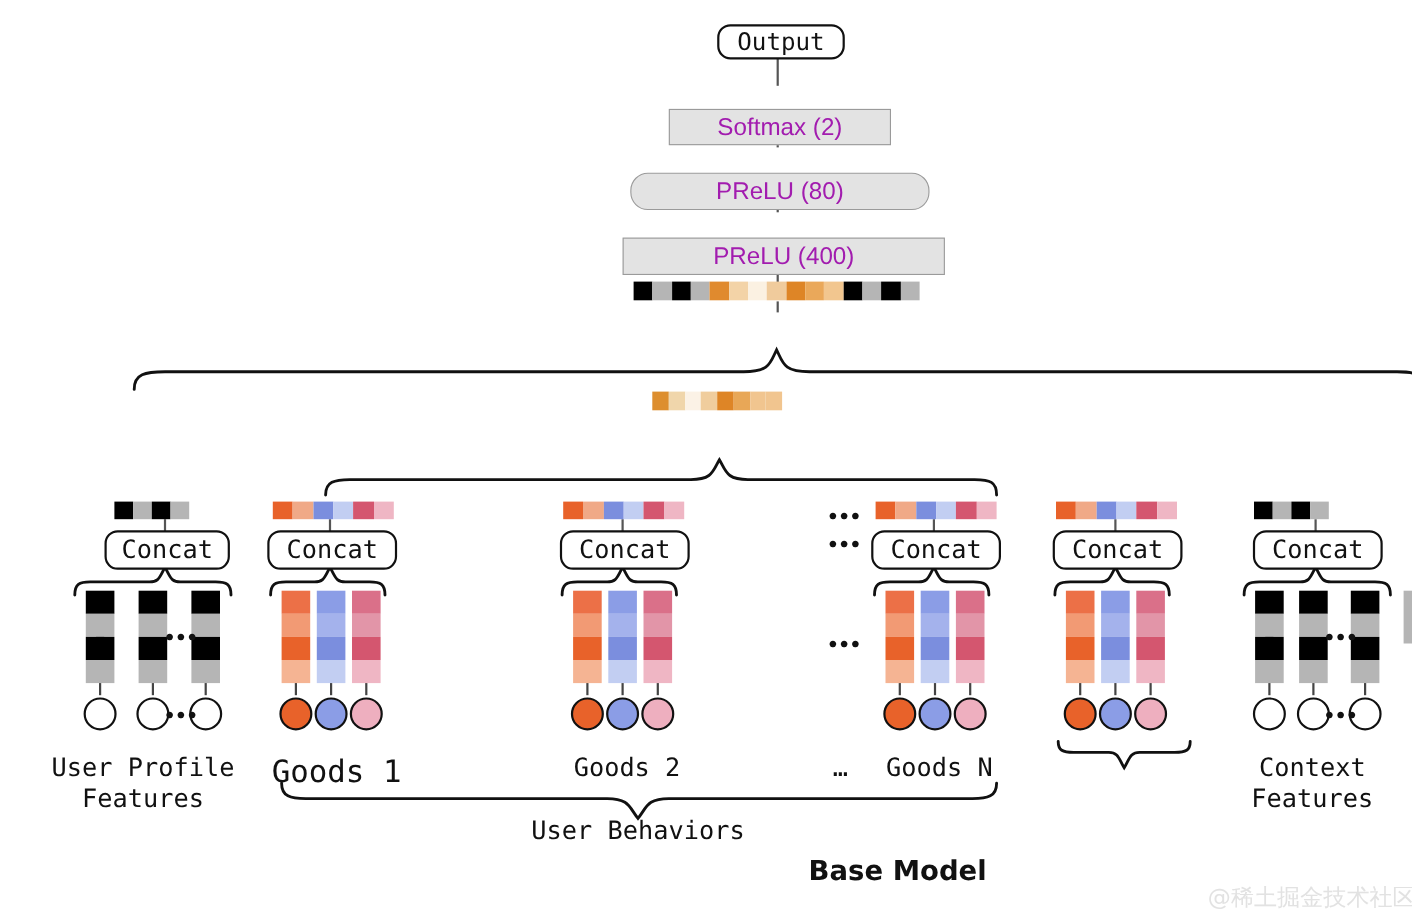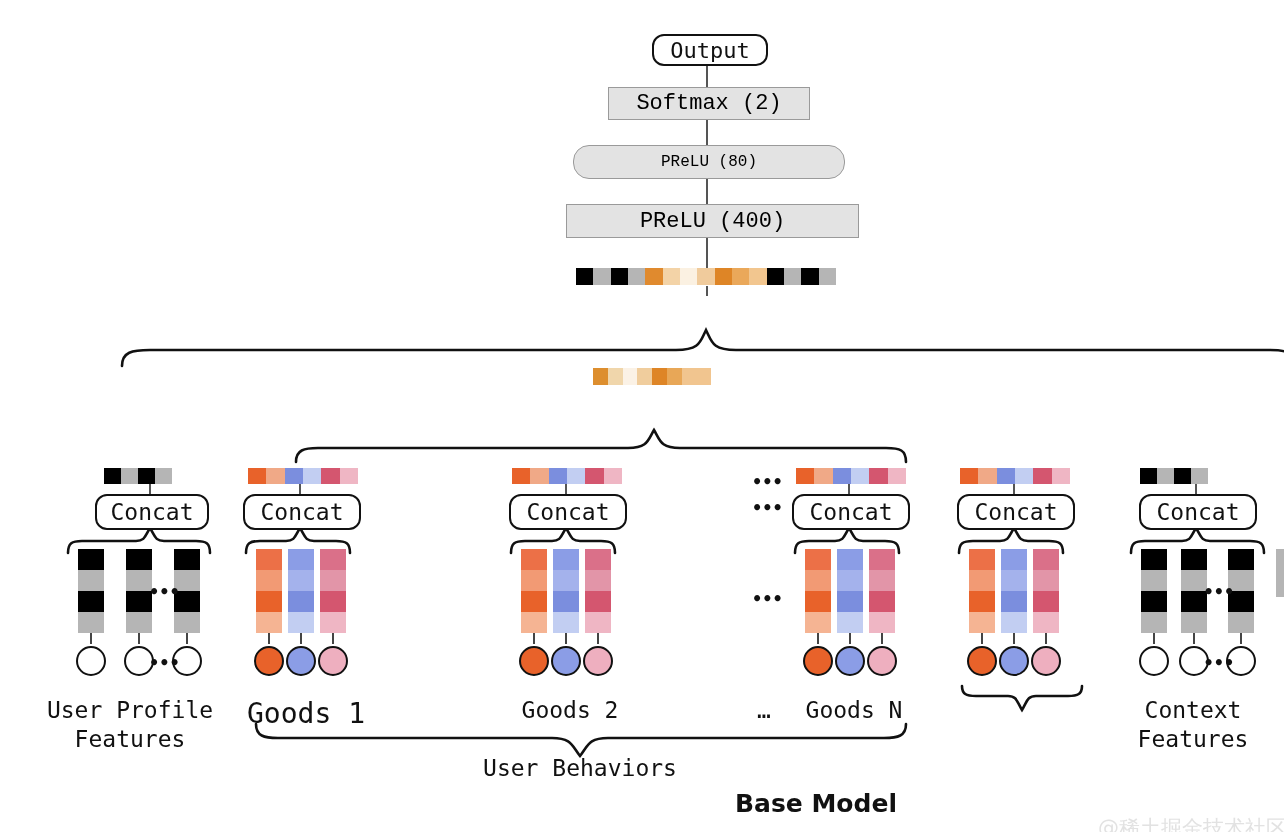--- a/index.html
+++ b/index.html
@@ -1,21 +1,21 @@
 <!DOCTYPE html>
 <html><head>
 <meta charset="utf-8">
 <style>
   html,body{margin:0;padding:0;}
   body{
     width:1284px;height:832px;background:#ffffff;
     font-family:"DejaVu Sans Mono", monospace;
     overflow:hidden;position:relative;
   }
-  #stage{position:absolute;left:0;top:16px;width:1284px;height:696px;}
+  #stage{position:absolute;left:0;top:4px;width:1284px;height:696px;}
 
   
   .abs{position:absolute;}
 
   
   .pill{
     position:absolute;
     border:2px solid #111;
     border-radius:12px;
     background:#ffffff;
@@ -24,24 +24,25 @@
     color:#111;
     white-space:nowrap;
     z-index:6;
   }
   
   .layer{
     position:absolute;
     border:1px solid #9a9a9a;
     background:#e3e3e3;
     display:flex;align-items:center;justify-content:center;
-    font-family:Liberation Mono, monospace;
-    color:#000000;
+    font-family:Liberation Sans, sans-serif;
+    color:#a21caf;
     white-space:nowrap;
     z-index:6;
+    margin-top:24px;
   }
 
   
   .vline{position:absolute;width:2px;background:#555;z-index:1;}
 
   
   .hstrip{position:absolute;display:flex;z-index:4;}
   .hstrip .cell{height:100%;}
 
   
@@ -84,21 +85,21 @@
   <div class="vline abs" style="left:706px;top:44px;height:30px;"></div>
   <div class="vline abs" style="left:706px;top:100px;height:30px;"></div>
   <div class="vline abs" style="left:706px;top:159px;height:30px;"></div>
   <div class="vline abs" style="left:706px;top:218px;height:42px;"></div>
   <div class="vline abs" style="left:706px;top:270px;height:10px;"></div>
 
   <div class="pill" style="left:652px;top:18px;width:112px;height:28px;font-size:22px;">Output</div>
 
   <div class="layer" style="left:608px;top:71px;width:200px;height:31px;font-size:22px;">Softmax (2)</div>
 
-  <div class="layer" style="left:573px;top:129px;width:270px;height:32px;font-size:16px;border-radius:16px;">PReLU (80)</div>
+  <div class="layer" style="left:573px;top:129px;width:270px;height:32px;font-size:22px;border-radius:16px;">PReLU (80)</div>
 
   <div class="layer" style="left:566px;top:188px;width:291px;height:32px;font-size:22px;">PReLU (400)</div>
 
   <div class="hstrip" id="flatten-bar" style="left:576px;top:252px;width:260px;height:17px;">
       <div class="cell" style="background: rgb(0, 0, 0); width: 6.66667%;"></div>
       <div class="cell" style="background: rgb(181, 181, 181); width: 6.66667%;"></div>
       <div class="cell" style="background: rgb(0, 0, 0); width: 6.66667%;"></div>
       <div class="cell" style="background: rgb(181, 181, 181); width: 6.66667%;"></div>
       <div class="cell" style="background: rgb(224, 138, 46); width: 6.66667%;"></div>
       <div class="cell" style="background: rgb(243, 211, 167); width: 6.66667%;"></div>

